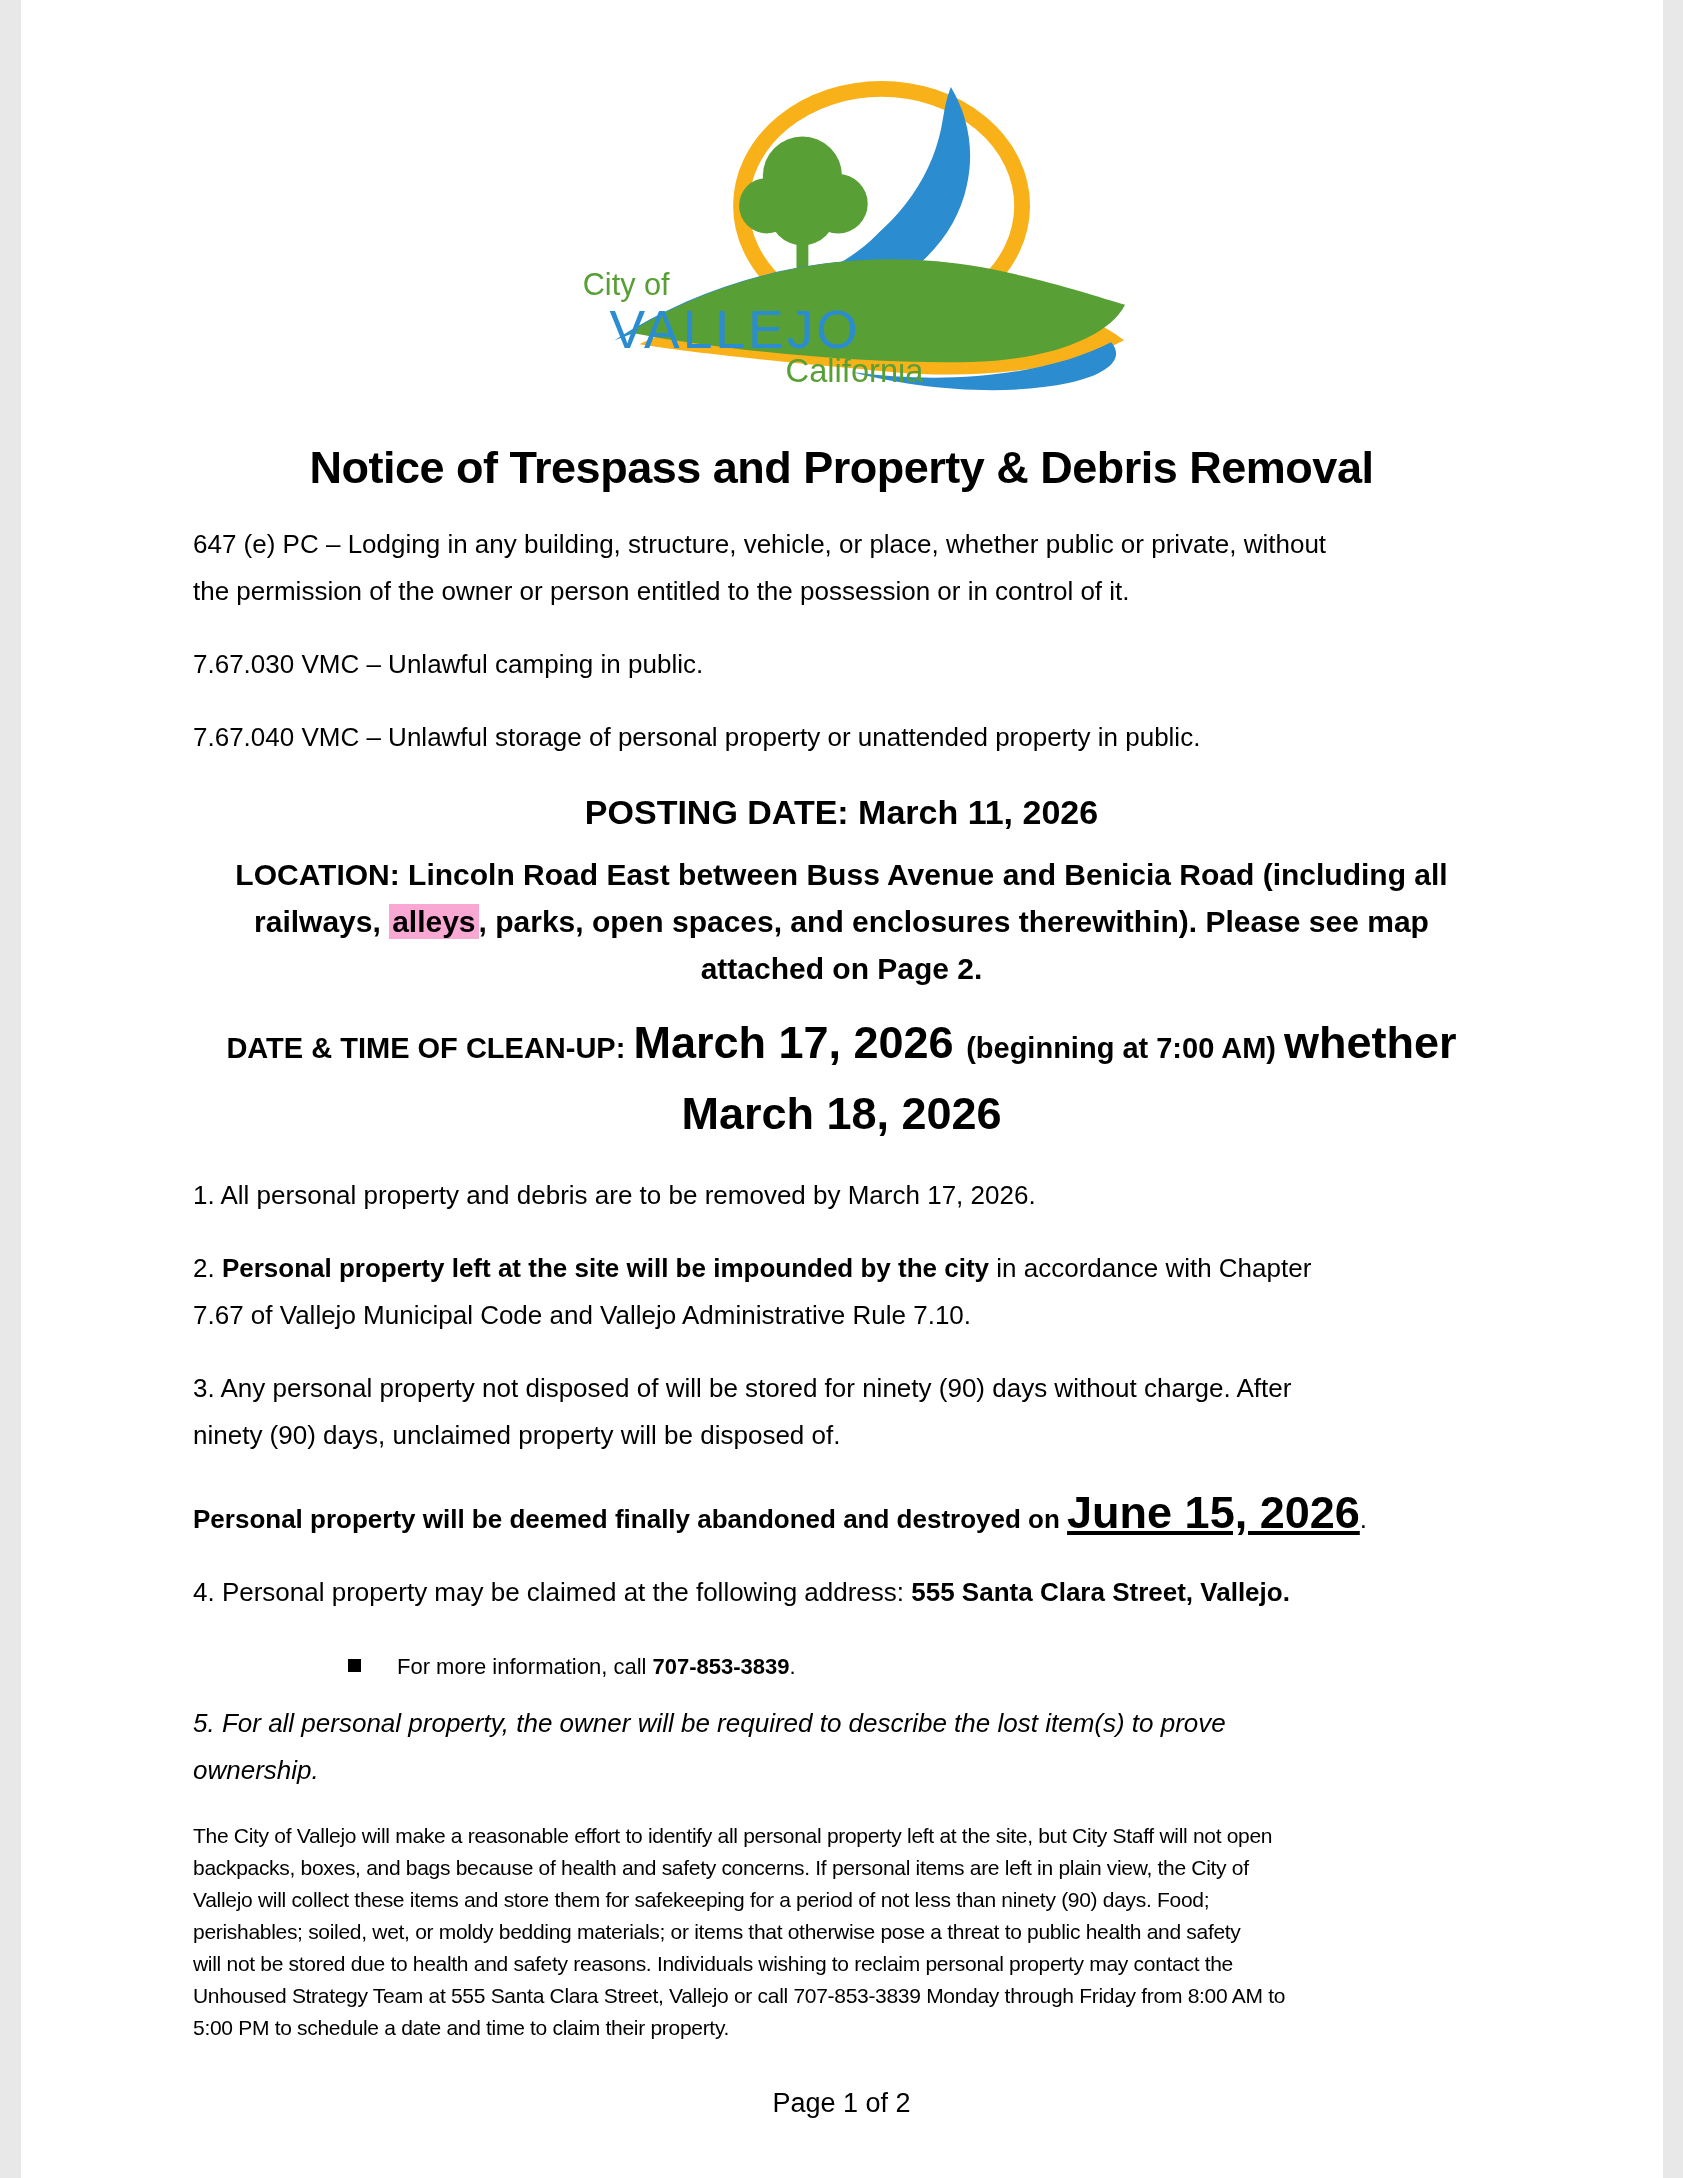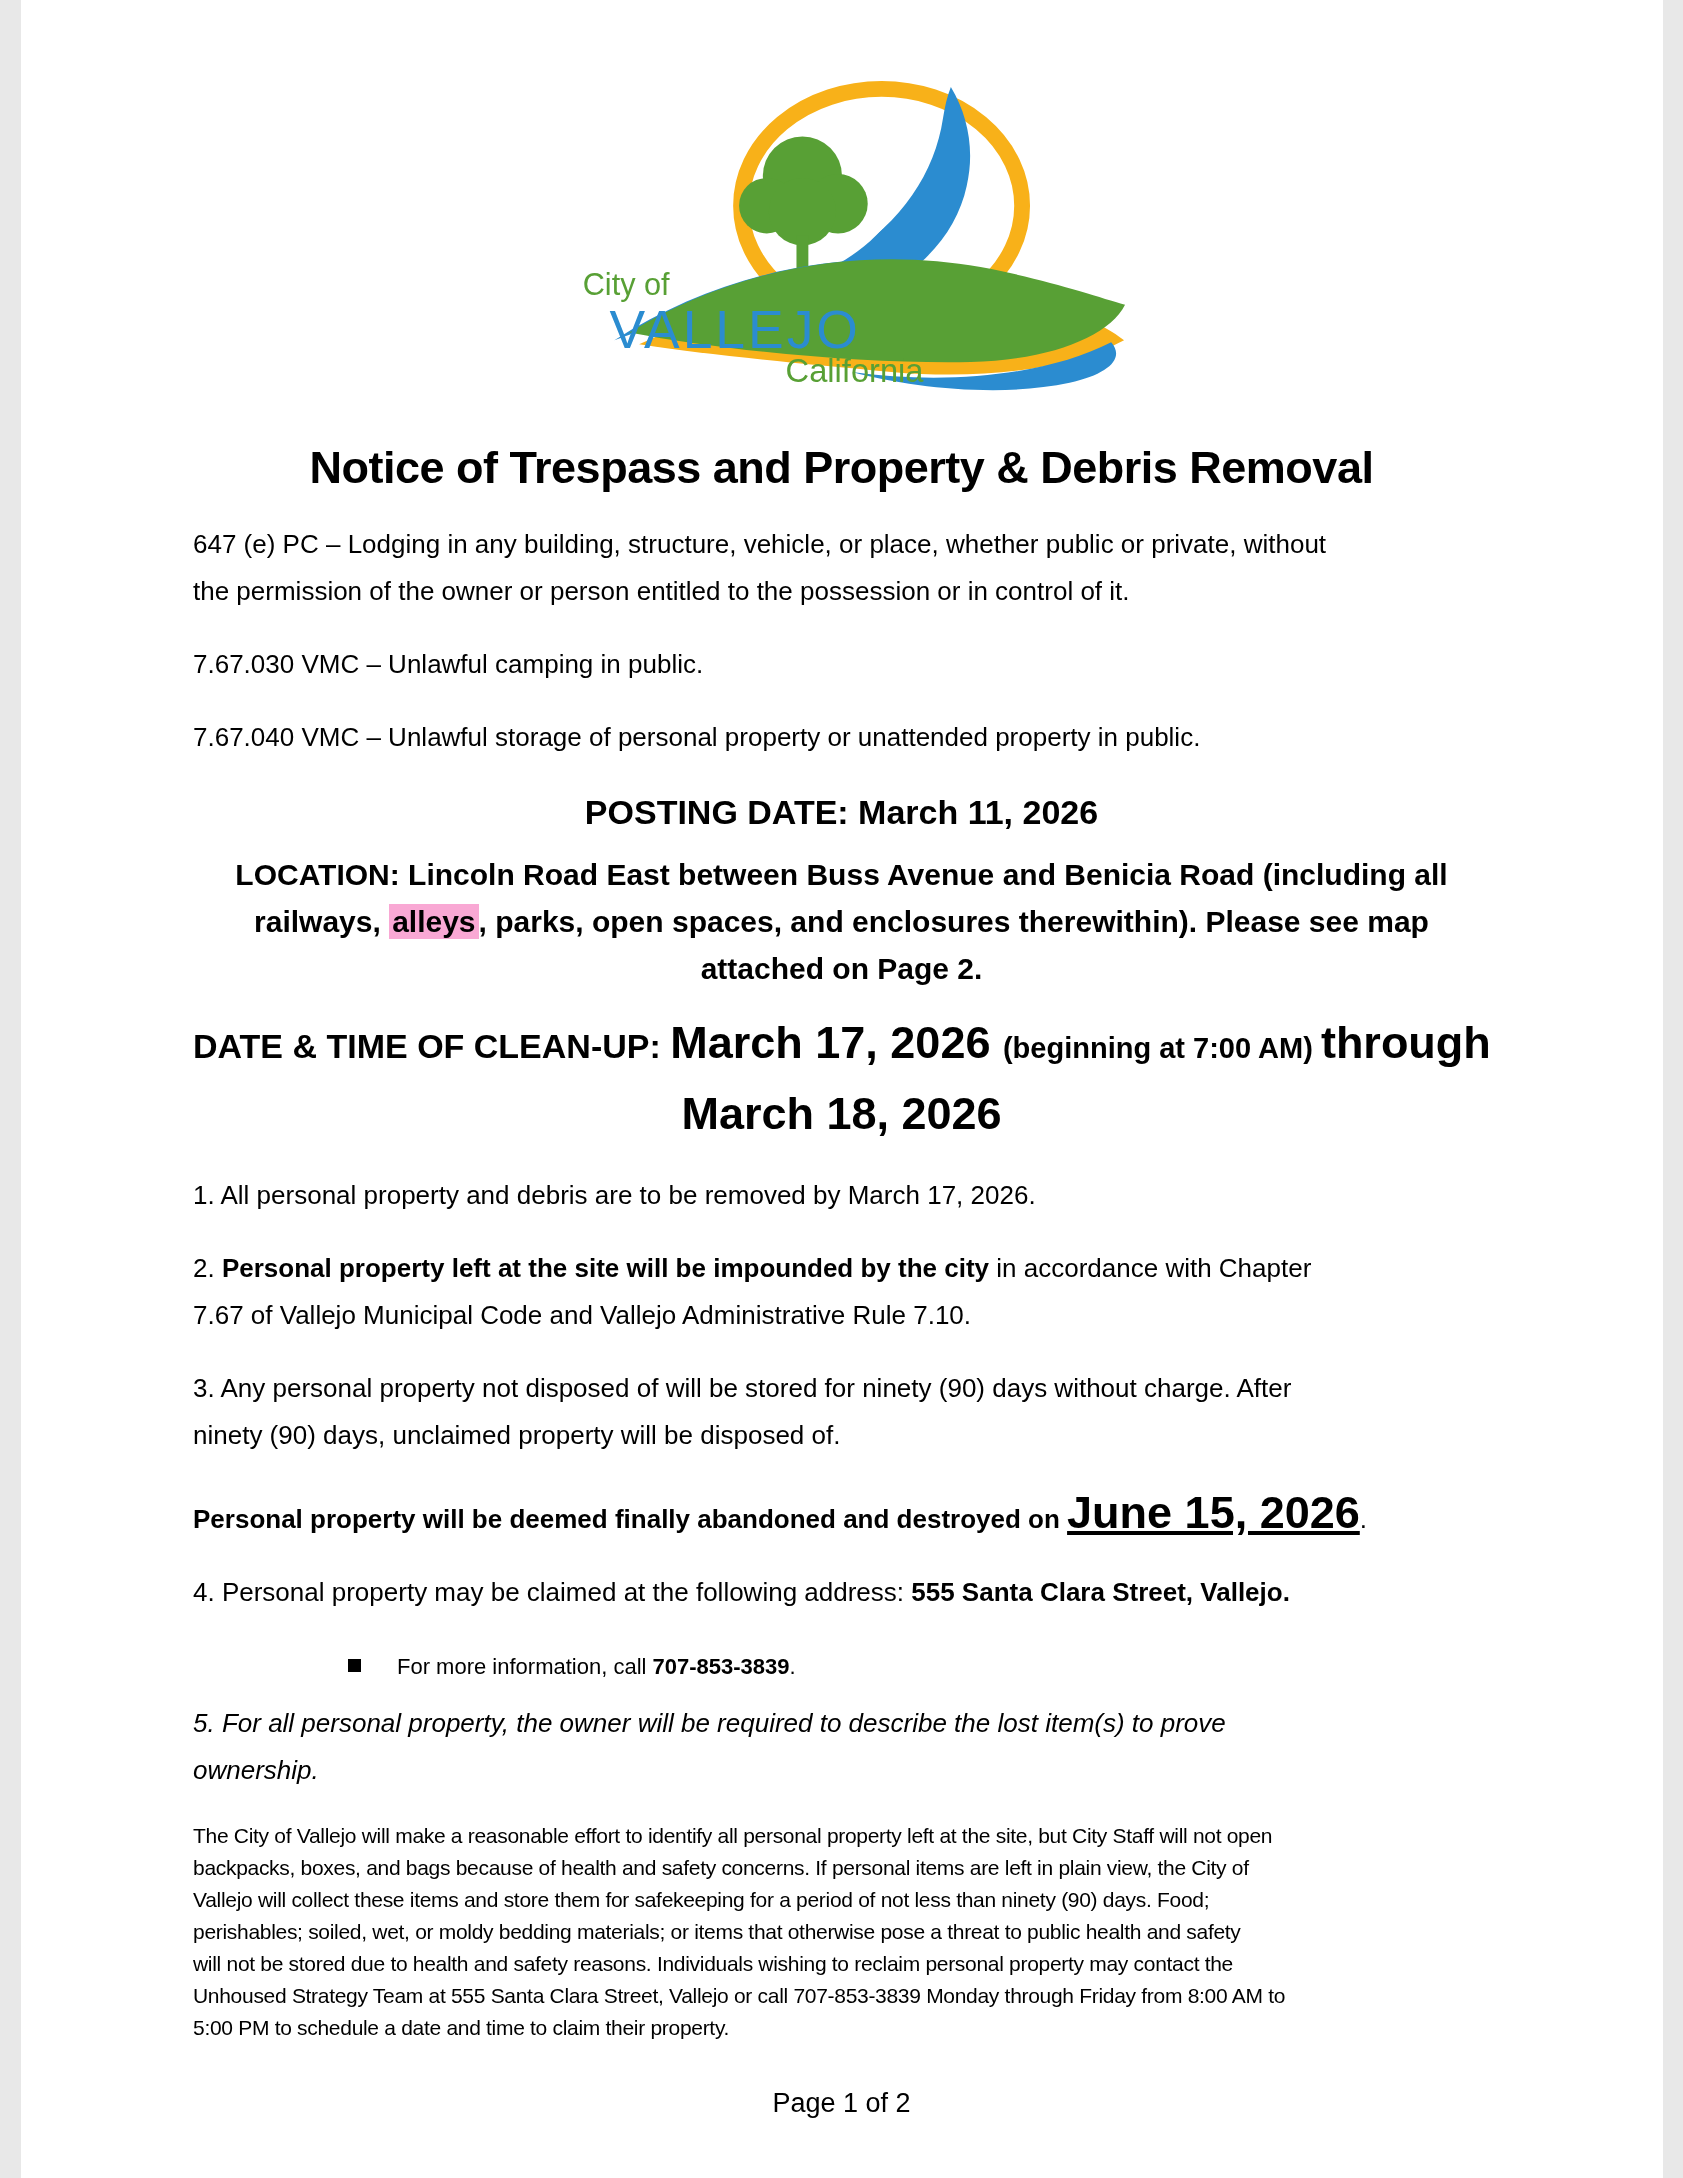--- a/index.html
+++ b/index.html
@@ -38,21 +38,21 @@
   }
   .location {
     margin-top:14px; text-align:center;
     font-size:30px; line-height:47px; font-weight:bold;
   }
   .location .line { white-space:nowrap; }
   .hl { background:#f9a8d4; padding:1px 3px; }
 
   .cleanup { margin-top:20px; text-align:center; line-height:61px; font-weight:bold; }
   .cleanup .line { white-space:nowrap; }
-  .cu-label { font-size:34px; }
+  .cu-label { font-size:29px; }
   .cu-big   { font-size:45px; }
   .cu-small { font-size:29px; }
 
   .abandoned { margin-top:16px; font-size:26px; line-height:55px; font-weight:bold; white-space:nowrap; }
   .abandoned .big { font-size:45px;text-decoration:underline; }
   .abandoned .tail { font-weight:normal; }
 
   .b { font-weight:bold; }
 
   .bullet-line {
@@ -129,21 +129,21 @@
     <div class="location">
       <div class="line">LOCATION: Lincoln Road East between Buss Avenue and Benicia Road (including all</div>
       <div class="line">
         <span>railways, </span><span class="hl">alleys</span><span>, parks, open spaces, and enclosures therewithin). Please see map</span>
       </div>
       <div class="line">attached on Page 2.</div>
     </div>
 
     <div class="cleanup">
       <div class="line">
-        <span class="cu-label">DATE &amp; TIME OF CLEAN-UP: </span><span class="cu-big">March 17, 2026 </span><span class="cu-small">(beginning at 7:00 AM) </span><span class="cu-big">through</span>
+        <span class="cu-label">DATE &amp; TIME OF CLEAN-UP: </span><span class="cu-big">March 17, 2026 </span><span class="cu-small">(beginning at 7:00 AM) </span><span class="cu-big">whether</span>
       </div>
       <div class="line cu-big">March 18, 2026</div>
     </div>
 
     <p class="para mt28">1. All personal property and debris are to be removed by March 17, 2026.</p>
 
     <p class="para mt16"><span>2. </span><span class="b">Personal property left at the site will be impounded by the city</span><span> in accordance with Chapter</span>
 <span>7.67 of Vallejo Municipal Code and Vallejo Administrative Rule 7.10.</span></p>
 
     <p class="para mt14">3. Any personal property not disposed of will be stored for ninety (90) days without charge. After

